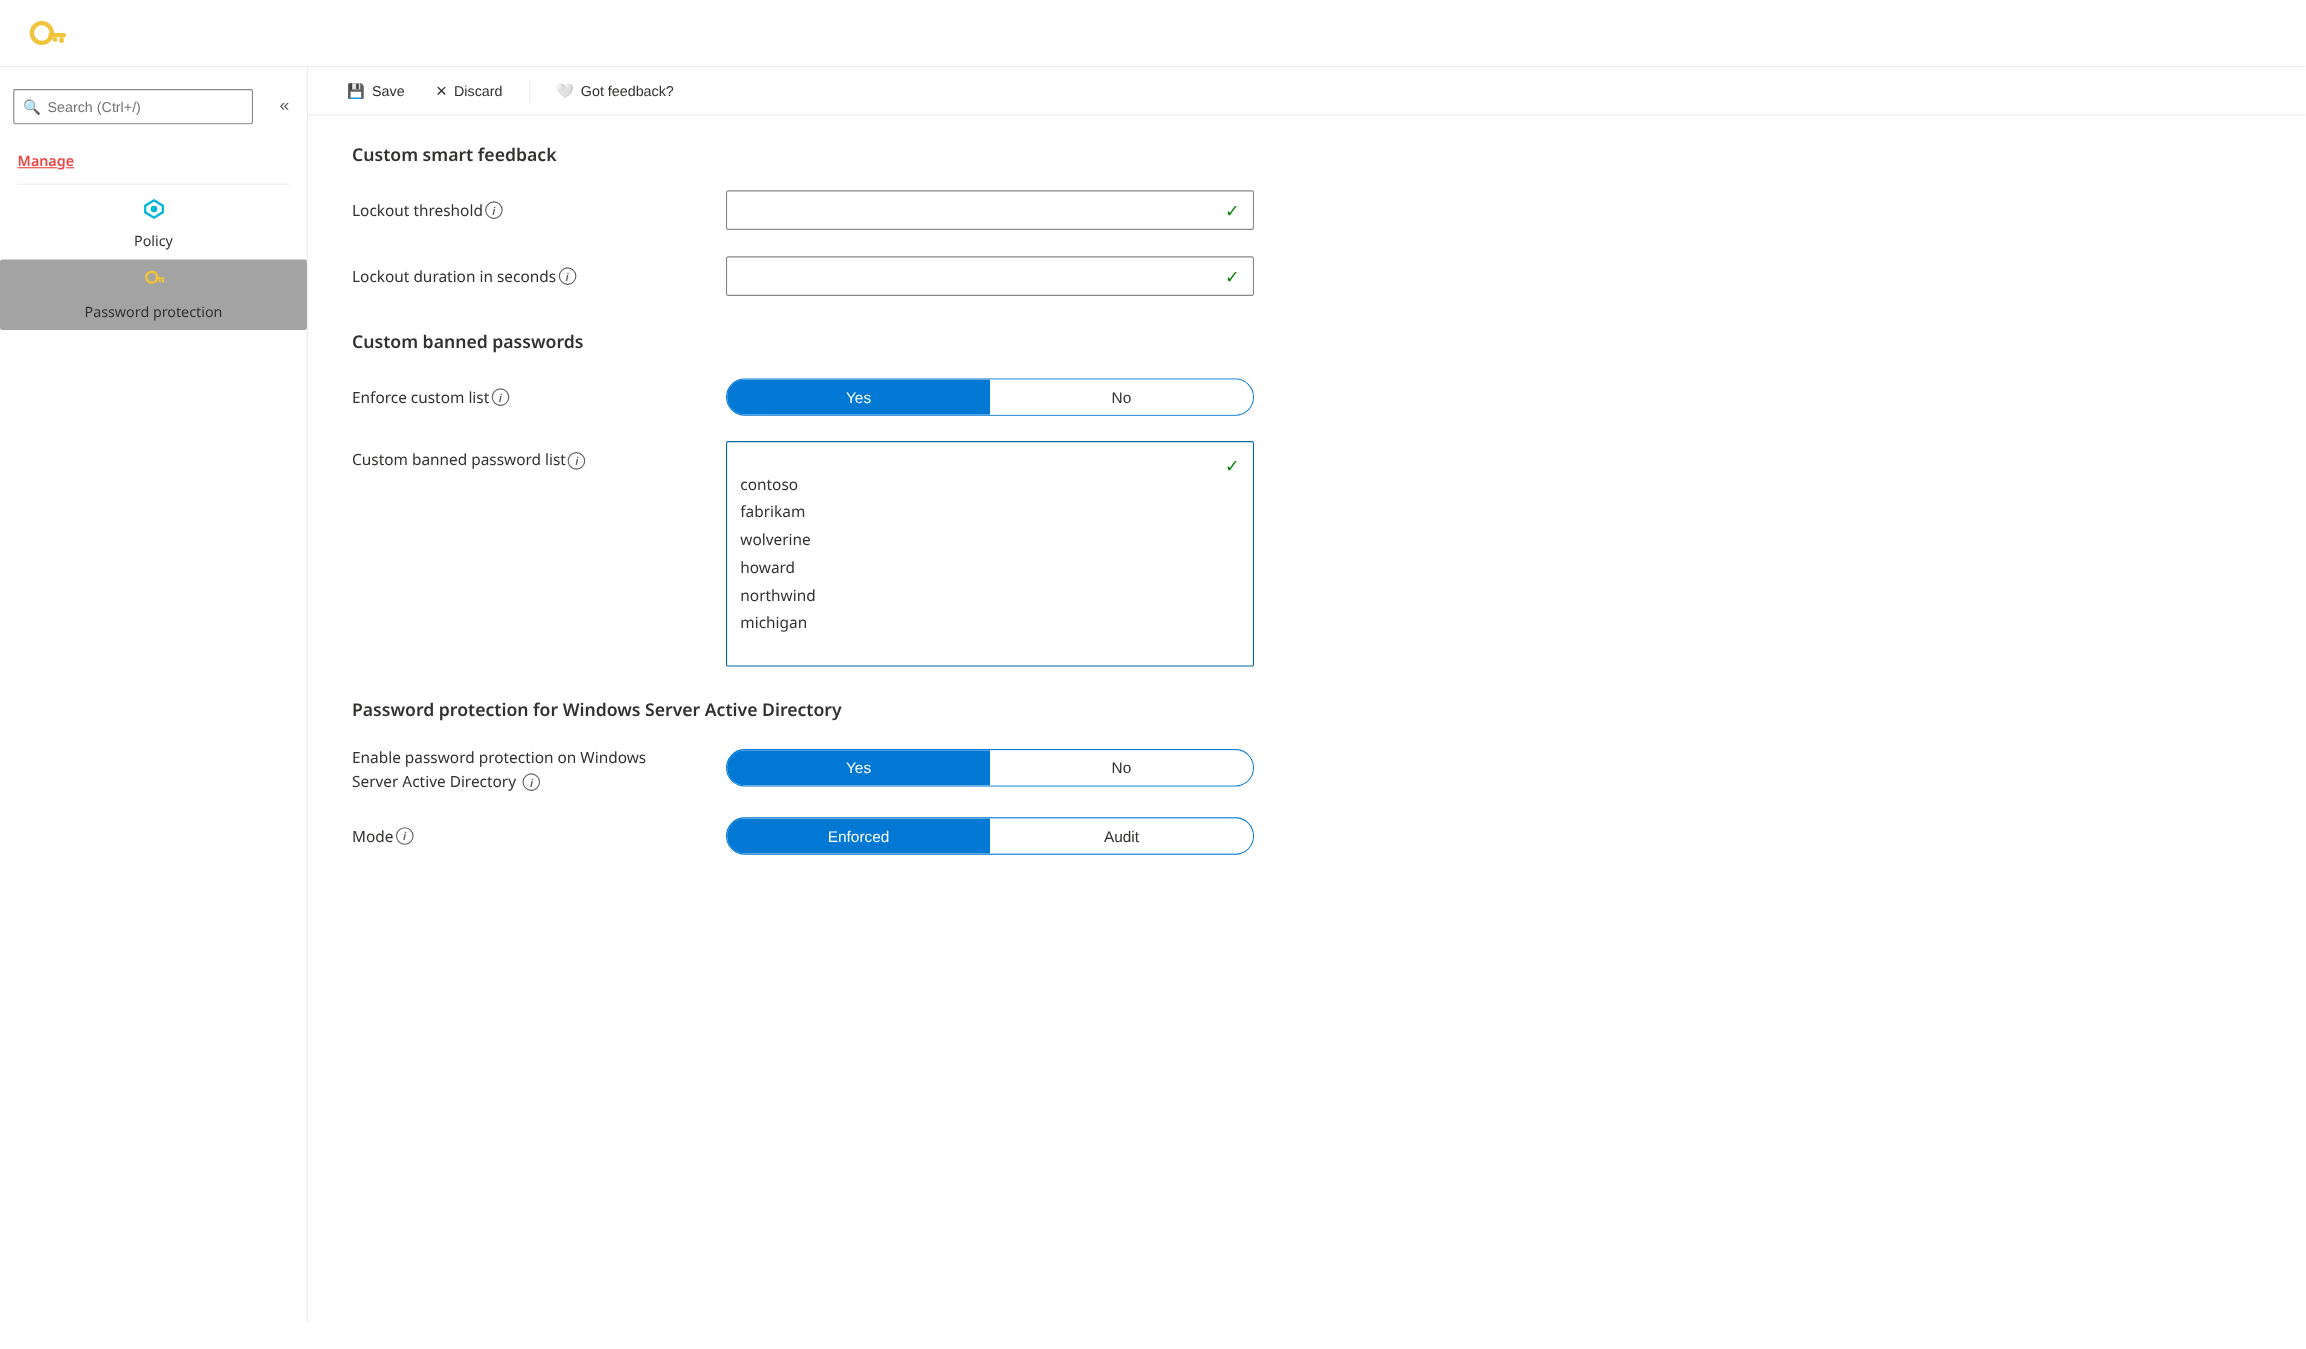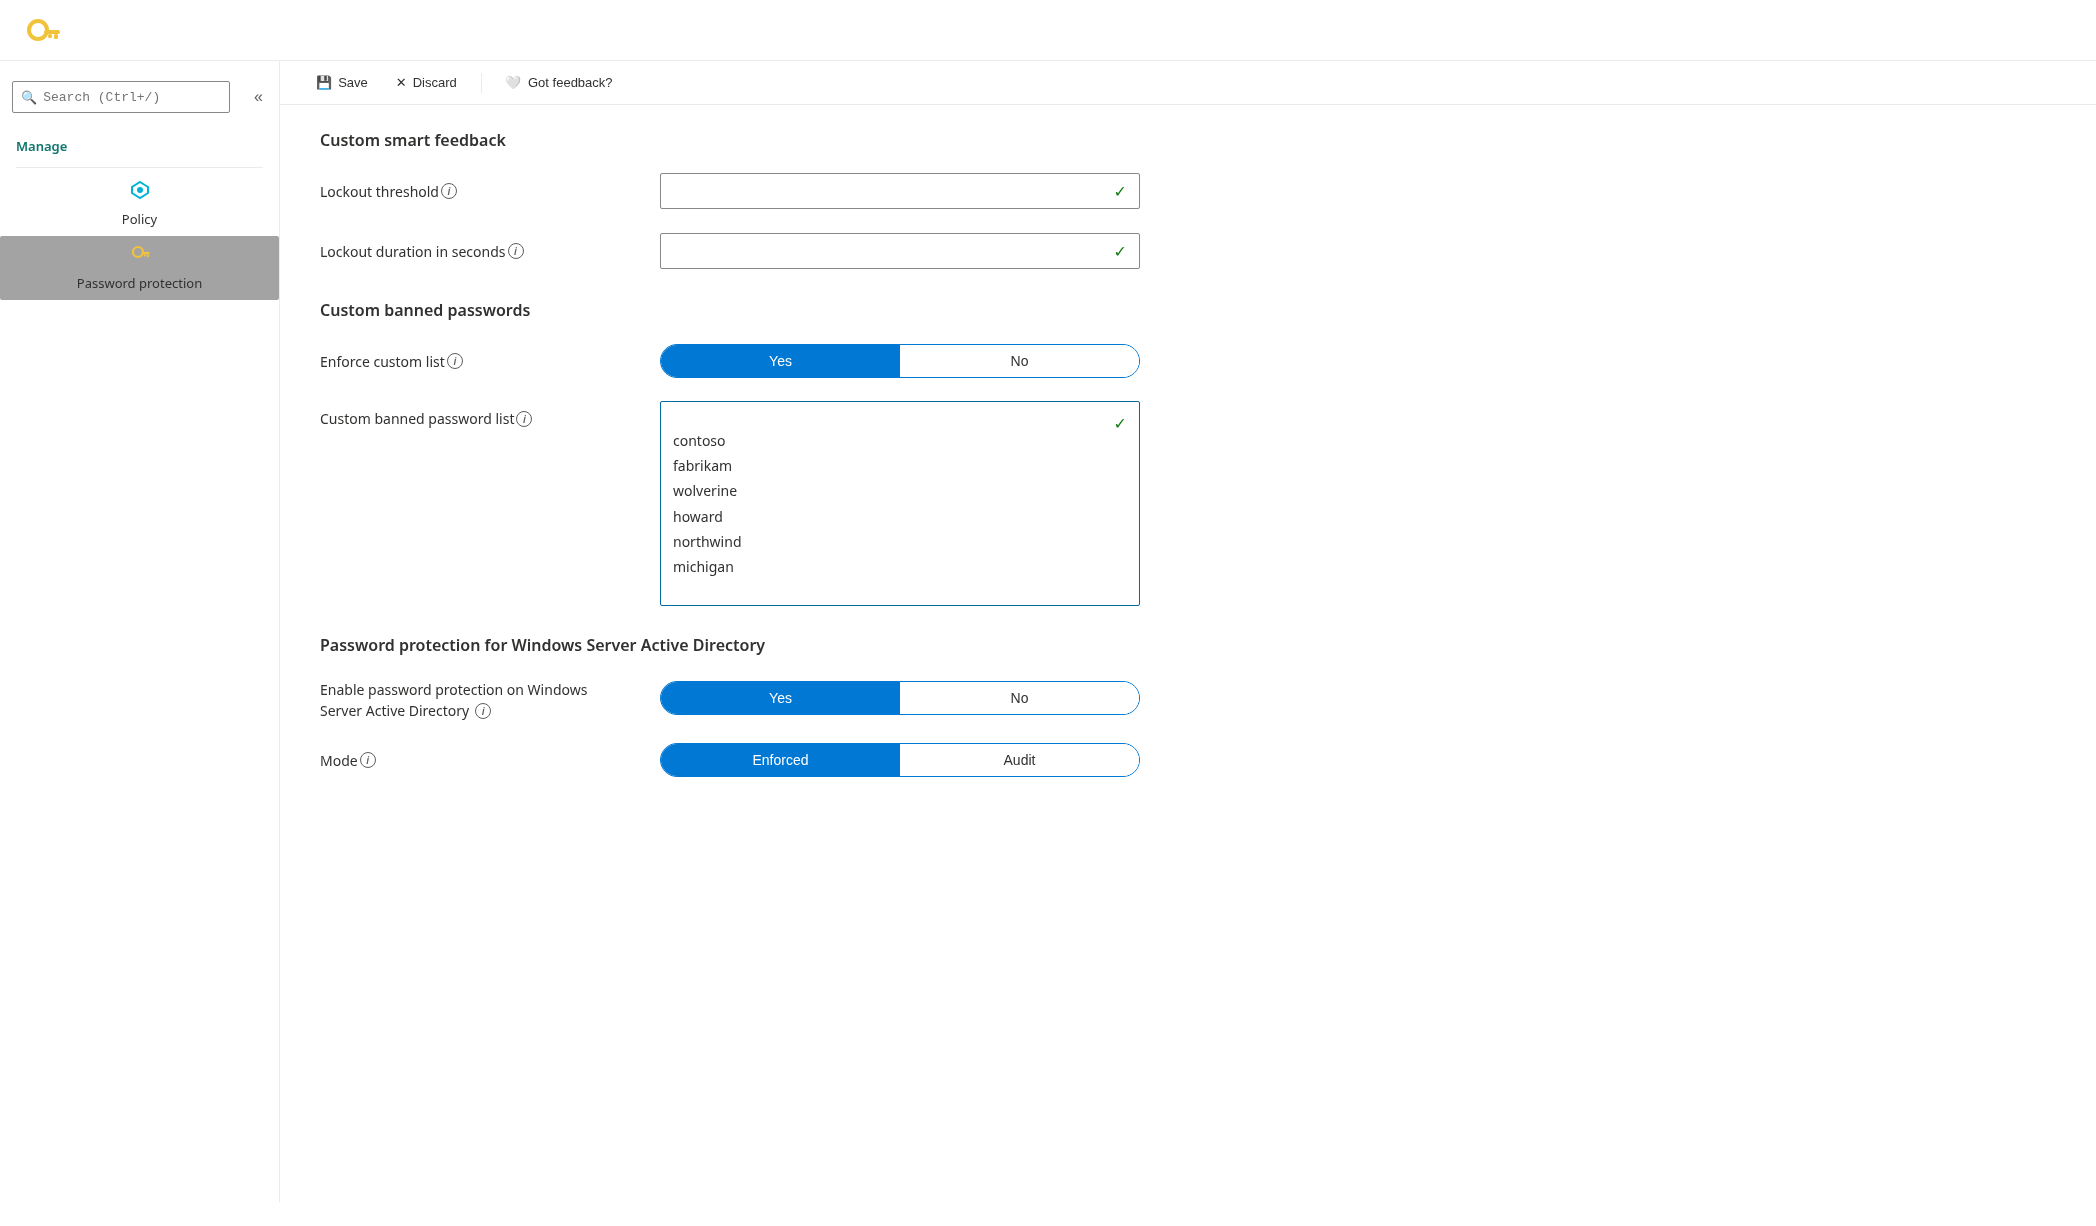--- a/index.html
+++ b/index.html
@@ -62,21 +62,20 @@
       gap: 6px;
       background: #fff;
     }
     .search-box input {
       border: none;
       outline: none;
       font-size: 13px;
       color: #605e5c;
       width: 100%;
       background: transparent;
-      font-family: Liberation Mono, monospace;
     }
     .search-icon { color: #605e5c; font-size: 13px; }
     .collapse-btn {
       background: none;
       border: none;
       cursor: pointer;
       padding: 4px 8px;
       color: #605e5c;
       font-size: 16px;
       margin-left: 4px;
@@ -85,21 +84,22 @@
       display: flex;
       align-items: center;
       padding: 4px 8px 4px 0;
     }
     .search-wrapper { flex: 1; }
 
     .sidebar-section-label {
       font-weight: 600;
       font-size: 13px;
       padding: 12px 16px 8px 16px;
-      color: #0f766e;
+      color: #ef4444;
+      text-decoration: underline;
     }
     .sidebar-divider {
       height: 1px;
       background: #edebe9;
       margin: 4px 16px;
     }
     .sidebar-item {
       display: flex;
       align-items: center;
       padding: 8px 16px;

